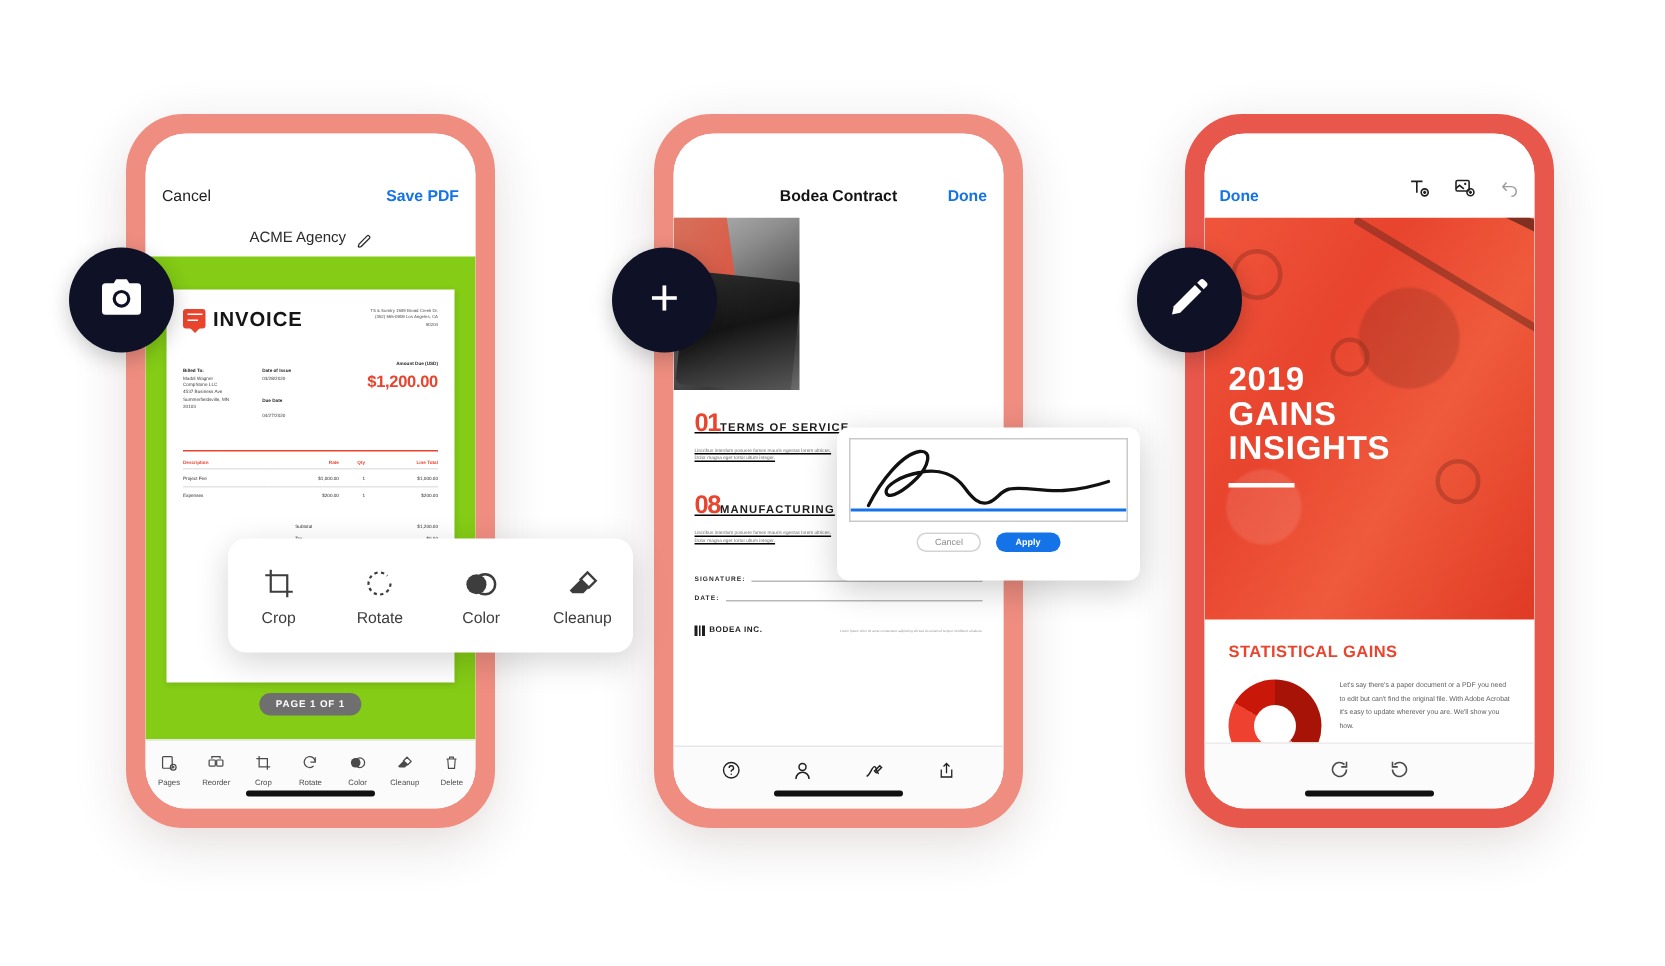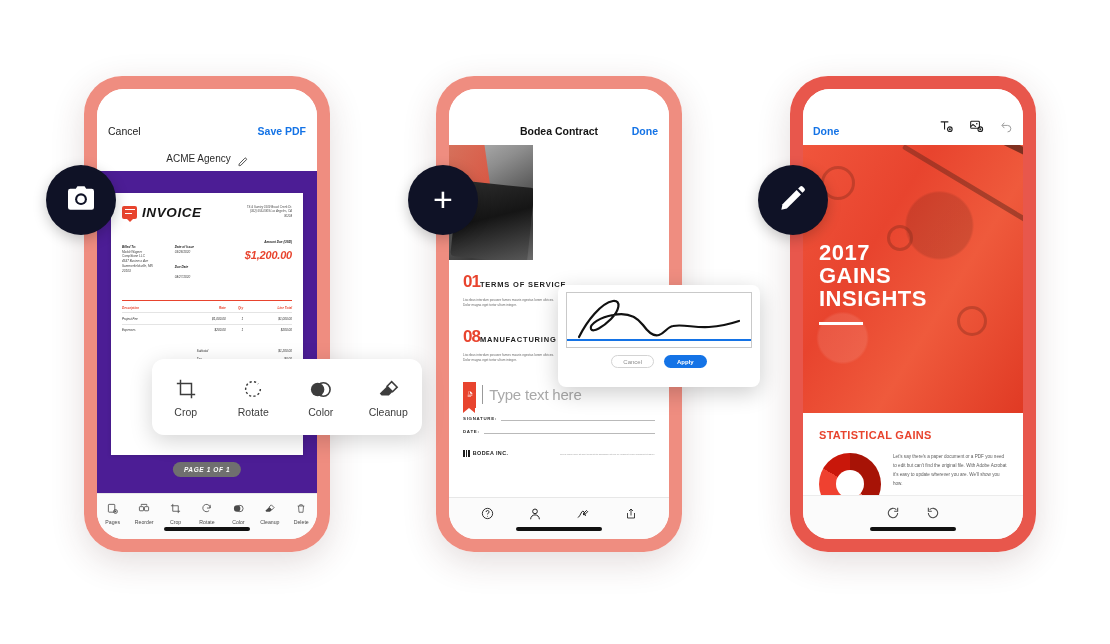--- a/index.html
+++ b/index.html
@@ -63,22 +63,21 @@
   
   .p1-doctitle-row {
     position: absolute; top: 56px; left: 0; right: 0; height: 26px;
     background: #fff; display: flex; align-items: center; justify-content: center;
     gap: 7px;
   }
   .p1-doctitle { font-size: 10px; color: #2b2b2b; }
   .pencil-sm { width: 10px; height: 10px; }
   .p1-canvas {
     position: absolute; top: 82px; left: 0; right: 0; bottom: 46px;
-    background: #4c1d95;
-    font-style: italic;
+    background: #84cc16;
   }
   .invoice-page {
     position: absolute; left: 14px; right: 14px; top: 22px;
     height: 262px;
     background: #fff;
     box-shadow: 0 1px 4px rgba(0,0,0,0.14);
     padding: 12px 11px;
   }
   .inv-head { display: flex; justify-content: space-between; align-items: flex-start; }
   .inv-logo-row { display: flex; align-items: center; gap: 5px; }
@@ -167,21 +166,21 @@
     flex: 1; background: #17313b; color:#fff;
     padding: 28px 10px 0 10px; text-align: center;
   }
   .c-kicker { font-size: 4.6px; letter-spacing: 1.3px; font-weight: 700; color:#e8574c; }
   .c-kicker2{ font-size: 4.6px; letter-spacing: 1.3px; font-weight: 700; color:#e9e9e9; margin-top: 2px;}
   .c-big { font-size: 21px; font-weight: 800; letter-spacing: 1.2px; color:#e8442e; margin-top: 6px; }
   .c-sub { font-size: 4.2px; letter-spacing: 1.1px; color:#d8d8d8; margin-top: 8px; }
   .c-sub .sp { display:inline-block; width: 14px; }
 
   .c-body { padding: 12px 14px 0 14px; }
-  .c-sec { margin-bottom: 18px; }
+  .c-sec { margin-bottom: 18px; text-decoration: underline; }
   .c-sec-head { display:flex; align-items: baseline; }
   .c-num { font-size: 17px; font-weight: 800; color: #e8442e; letter-spacing: -1px; }
   .c-sec-title { font-size: 7.5px; font-weight: 700; letter-spacing: .8px; color:#1d1d1d; }
   .c-para { font-size: 3.2px; line-height: 1.7; color:#6a6a6a; margin-top: 6px; white-space: pre-line; }
 
   .c-sign-area { padding: 0 14px; margin-top: 4px; position: relative; }
   .c-type-row { display:flex; align-items: center; gap: 6px; height: 26px; }
   .pdf-bookmark {
     width: 13px; height: 26px; background: #e8442e; position: relative; flex: none;
     display:flex; align-items:center; justify-content:center;
@@ -522,30 +521,20 @@
             <div class="c-sec-head">
               <span class="c-num">08</span>
               <span class="c-sec-title">MANUFACTURING</span>
             </div>
             <div class="c-para">Liscribus interdum posuere fames mauris egestas lorem ultrices.
 Dolor magna eget tortor ultum integer.</div>
           </div>
         </div>
 
         <div class="c-sign-area">
-          <div class="c-type-row">
-            <span class="pdf-bookmark">
-              <svg width="8" height="9" viewBox="0 0 24 24" fill="#fff">
-                  <path d="M7 3h7l5 5v3h-3V9h-4V4H8v7H7z"></path>
-                  <path d="M5 13h14v2H5zM5 17h10v2H5z"></path>
-                </svg>
-            </span>
-            <span class="caret"></span>
-            <span class="type-here">Type text here</span>
-          </div>
           <div class="c-line-row">
             <span class="c-line-lbl">SIGNATURE:</span>
             <span class="c-line"></span>
           </div>
           <div class="c-line-row">
             <span class="c-line-lbl">DATE:</span>
             <span class="c-line"></span>
           </div>
         </div>
 
@@ -635,21 +624,21 @@
       </div>
 
       <div class="p3-doc">
         <div class="r-hero">
           <span class="r-blade r-b1"></span>
           <span class="r-blade r-b2"></span>
           <span class="r-ring r-r1"></span>
           <span class="r-ring r-r2"></span>
           <span class="r-ring r-r3"></span>
           <div class="r-title">
-            <div class="r-t-year">2017</div>
+            <div class="r-t-year">2019</div>
             <div class="r-t-line">GAINS</div>
             <div class="r-t-line">INSIGHTS</div>
             <div class="r-underline"></div>
           </div>
         </div>
 
         <div class="r-stats">
           <div class="r-stats-h">STATISTICAL GAINS</div>
           <div class="r-stats-row">
             <div class="donut"></div>

